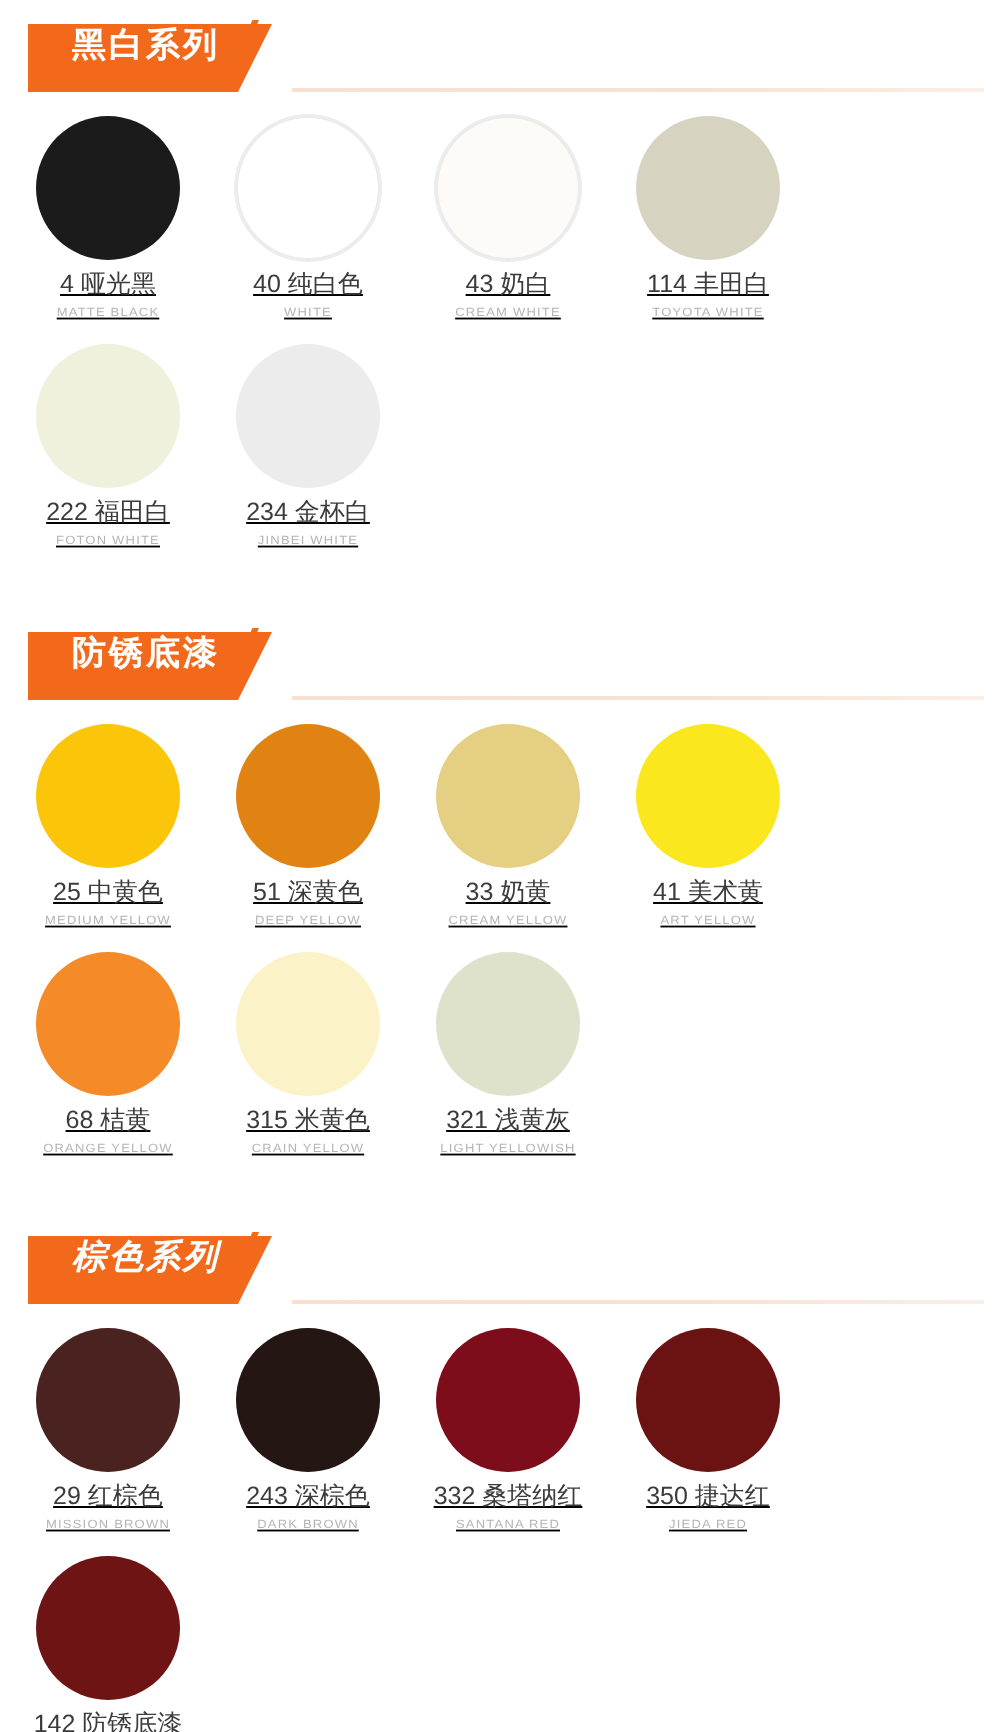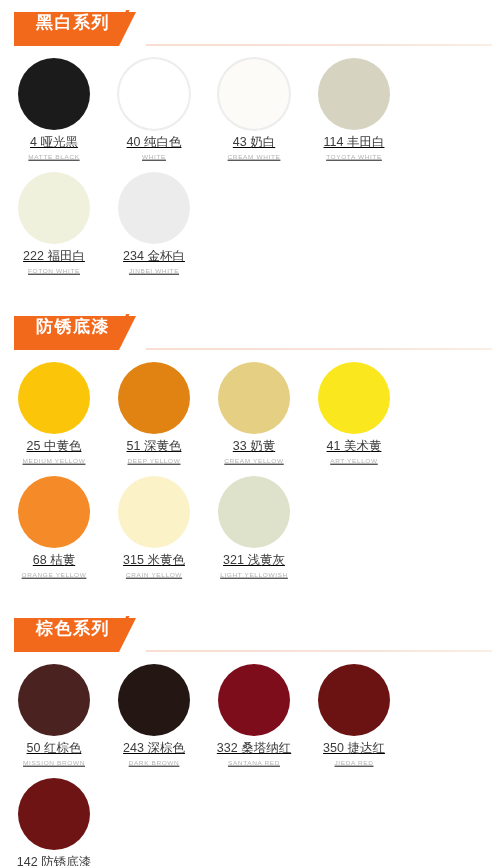--- a/index.html
+++ b/index.html
@@ -221,33 +221,33 @@
             </div>
             <div class="label-cn">321 浅黄灰</div>
             <div class="label-en">LIGHT YELLOWISH</div>
           </div>
         </div>
         <div class="sec-gap-2"></div>
       </div>
       <div class="section">
         <div class="section-header">
           <div class="banner-wrap">
-            <div class="banner" style="background: rgb(242, 105, 28);">
+            <div class="banner" style="background: rgb(242, 105, 28); font-style: italic;">
               <span class="banner-title">棕色系列</span>
             </div>
           </div>
           <div class="slash"></div>
           <div class="hairline"></div>
         </div>
         <div class="swatch-grid">
           <div class="swatch">
             <div class="dot-slot">
               <div class="dot" style="background: rgb(74, 34, 32);"></div>
             </div>
-            <div class="label-cn">50 红棕色</div>
+            <div class="label-cn">29 红棕色</div>
             <div class="label-en">MISSION BROWN</div>
           </div>
           <div class="swatch">
             <div class="dot-slot">
               <div class="dot" style="background: rgb(36, 22, 19);"></div>
             </div>
             <div class="label-cn">243 深棕色</div>
             <div class="label-en">DARK BROWN</div>
           </div>
           <div class="swatch">

